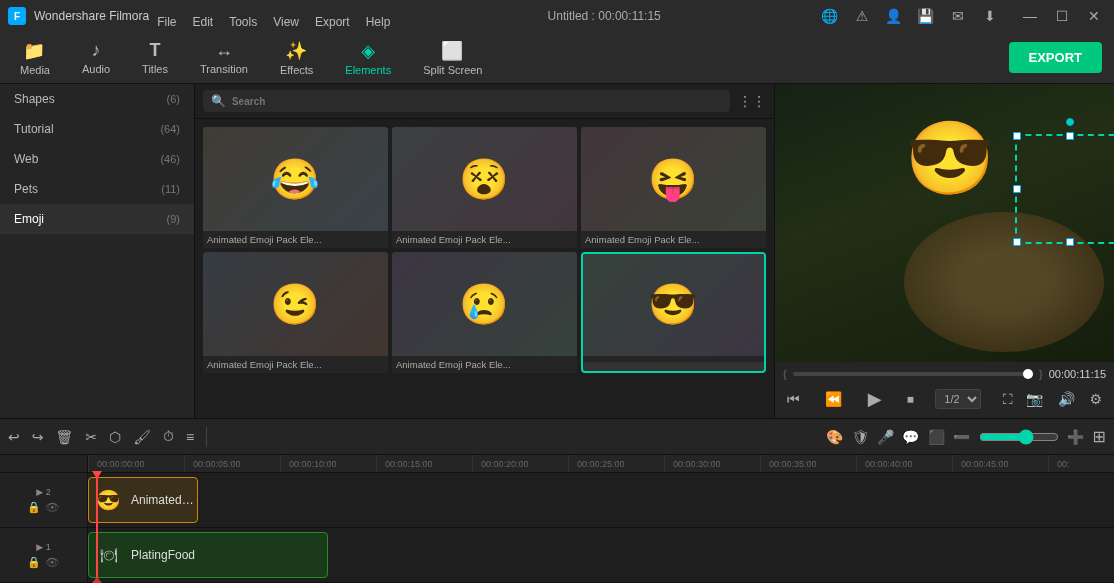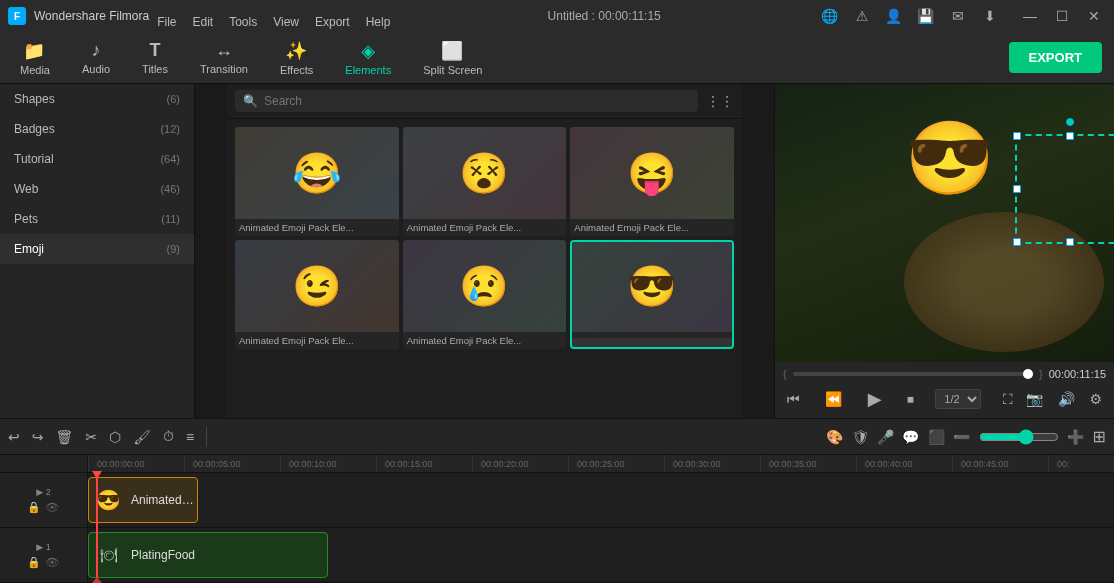--- a/index.html
+++ b/index.html
@@ -17,21 +17,21 @@
     #titlebar-right span { color: #aaa; cursor: pointer; font-size: 14px; width: 24px; text-align: center; }
 
     
     #toolbar { display: flex; align-items: center; background: #2b2b2b; height: 52px; border-bottom: 1px solid #111; padding: 0 4px; }
     .toolbar-item { display: flex; flex-direction: column; align-items: center; justify-content: center; padding: 4px 16px; cursor: pointer; color: #bbb; font-size: 11px; gap: 2px; }
     .toolbar-item.active { color: #00d4aa; }
     .toolbar-icon { font-size: 18px; }
     #export-btn { margin-left: auto; margin-right: 8px; background: #00c97d; color: #fff; border: none; border-radius: 4px; padding: 8px 20px; font-size: 13px; font-weight: bold; cursor: pointer; }
 
     
-    #main { display: flex; height: calc(583px - 32px - 52px - 165px); gap: 32px; }
+    #main { display: flex; height: calc(583px - 32px - 52px - 165px); }
 
     
     #sidebar { width: 195px; background: #252525; border-right: 1px solid #111; overflow-y: auto; flex-shrink: 0; }
     .sidebar-item { display: flex; justify-content: space-between; align-items: center; padding: 8px 14px; cursor: pointer; color: #bbb; font-size: 12px; }
     .sidebar-item.active { background: #2f2f2f; color: #fff; }
     .sidebar-count { color: #777; font-size: 11px; }
 
     
     #content-panel { flex: 1; background: #1e1e1e; display: flex; flex-direction: column; overflow: hidden; }
     #content-search { display: flex; align-items: center; padding: 6px 8px; border-bottom: 1px solid #111; gap: 8px; }
@@ -153,24 +153,20 @@
 </div>
 
 <div id="main">
 
   <div id="sidebar">
     <div class="sidebar-item">
       <span>Shapes</span>
       <span class="sidebar-count">(6)</span>
     </div>
     <div class="sidebar-item">
-      <span>Badges</span>
-      <span class="sidebar-count">(12)</span>
-    </div>
-    <div class="sidebar-item">
       <span>Tutorial</span>
       <span class="sidebar-count">(64)</span>
     </div>
     <div class="sidebar-item">
       <span>Web</span>
       <span class="sidebar-count">(46)</span>
     </div>
     <div class="sidebar-item">
       <span>Pets</span>
       <span class="sidebar-count">(11)</span>
@@ -178,21 +174,21 @@
     <div class="sidebar-item active">
       <span>Emoji</span>
       <span class="sidebar-count">(9)</span>
     </div>
   </div>
 
   <div id="content-panel">
     <div id="content-search">
       <div id="search-box">
         <span style="color:#888">🔍</span>
-        <input type="text" style="background: transparent; border: none; outline: none; color: rgb(204, 204, 204); font-size: 12px; width: 100%;" placeholder="Search">
+        <input type="text" style="background: transparent; border: none; outline: none; color: rgb(204, 204, 204); font-size: 10px; width: 100%; font-weight: bold;" placeholder="Search">
       </div>
       <span id="grid-toggle">⋮⋮</span>
     </div>
     <div id="content-grid">
       <div class="grid-item">
         <div class="grid-item-thumb">
           <div class="bg" style="background:linear-gradient(135deg,#3a3020,#2a4050)"></div>
           <span style="font-size:40px;z-index:1">😂</span>
         </div>
         <div class="grid-item-label">Animated Emoji Pack Ele...</div>

